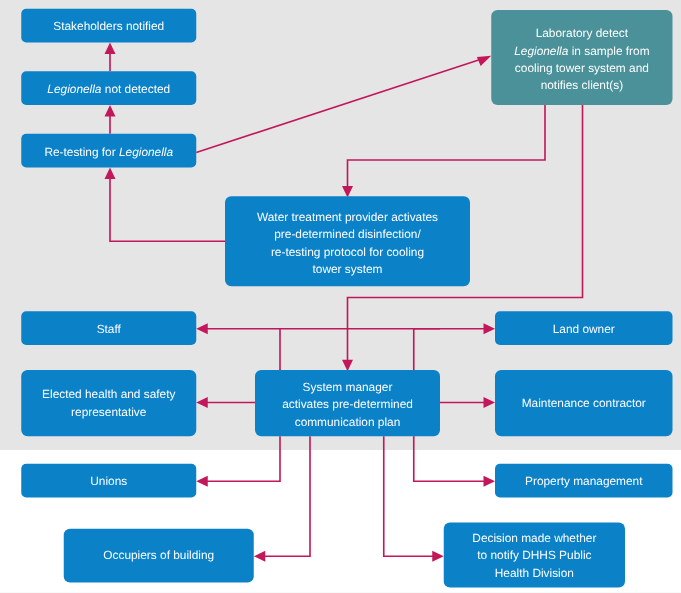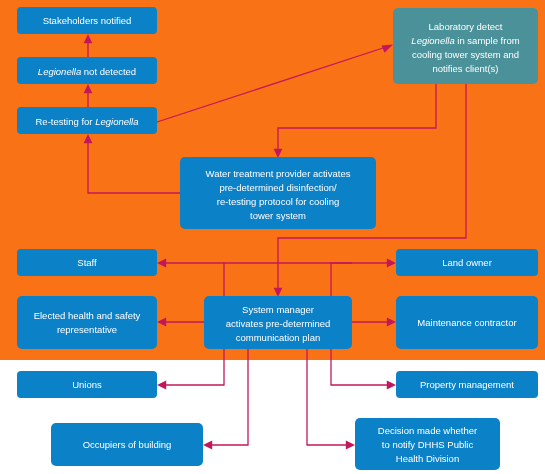--- a/index.html
+++ b/index.html
@@ -10,21 +10,21 @@
   body {
     width: 545px;
     height: 474px;
     font-family: "Liberation Sans", sans-serif;
     overflow: hidden;
   }
   #flowchart-root {
     position: relative;
     width: 545px;
     height: 360px;
-    background: #f97316;
+    background: #e5e5e5;
   }
   svg#diagram {
     display: block;
     width: 545px;
     height: 474px;
   }
   .node-rect {
     stroke: none;
   }
   .node-label {

